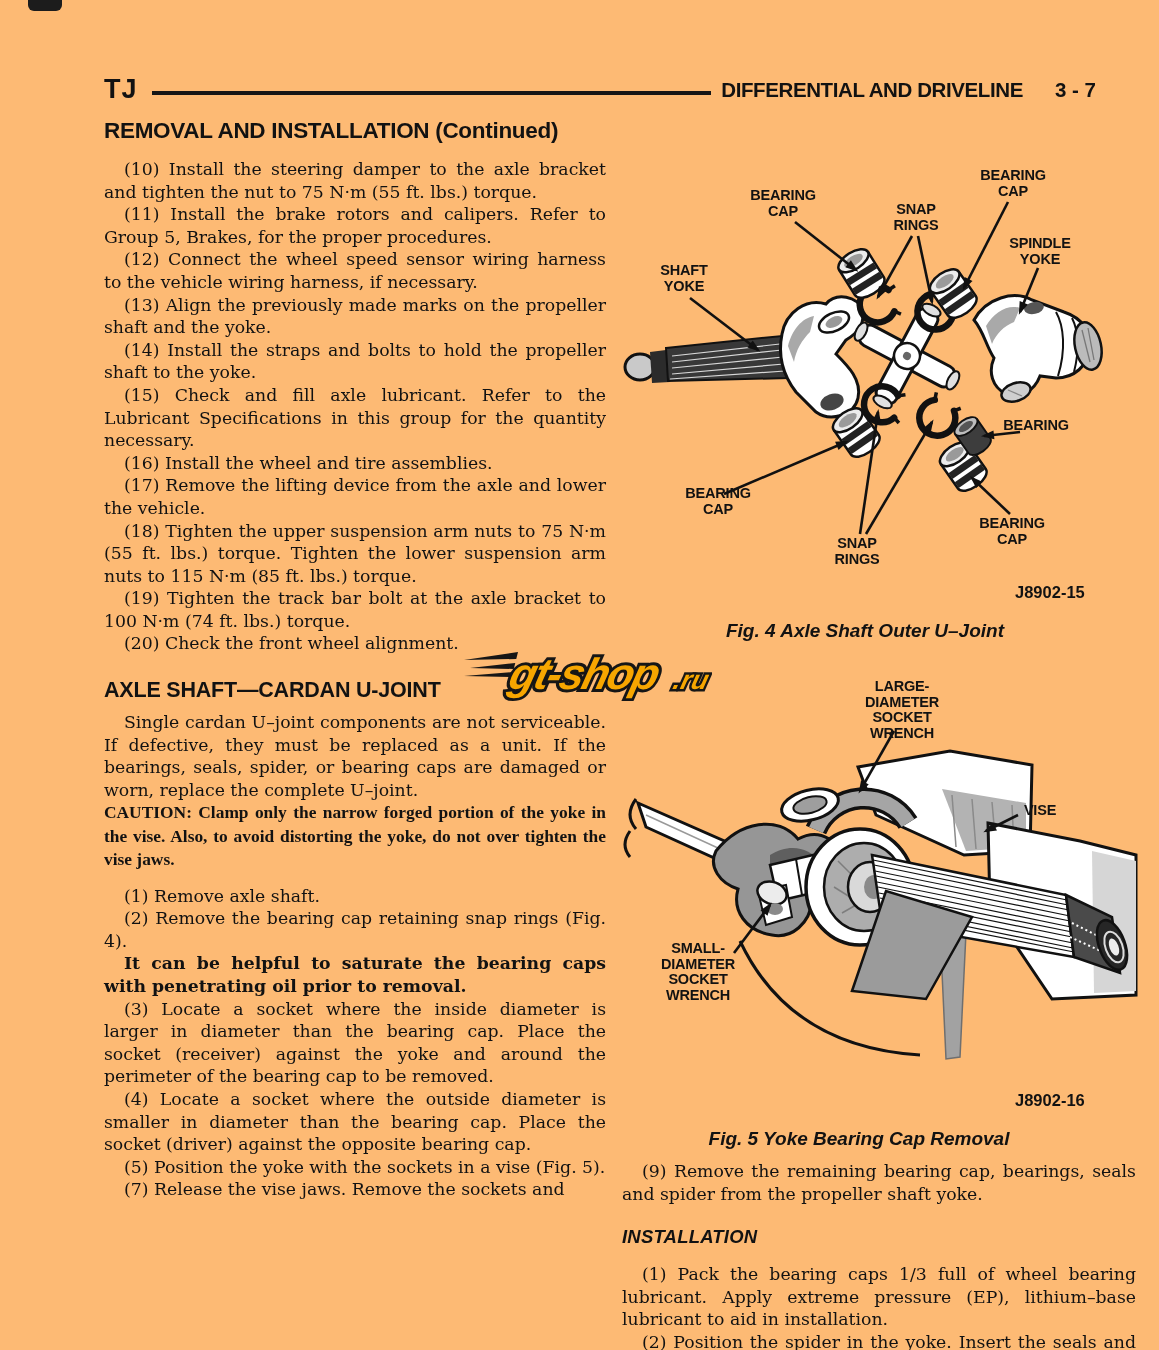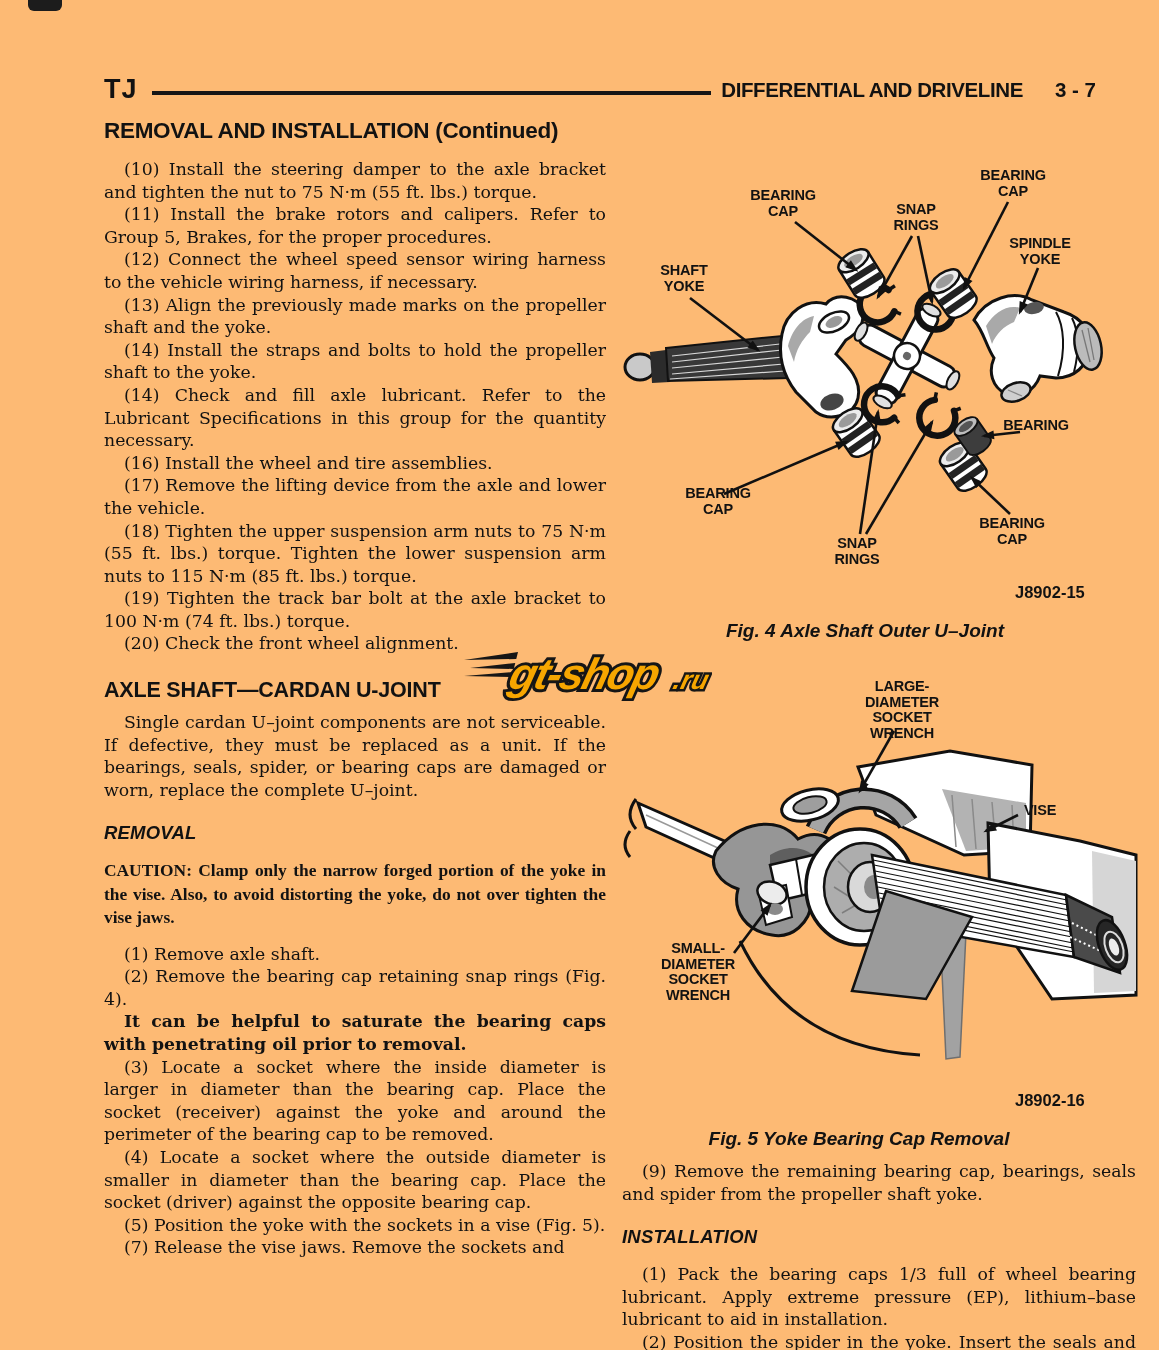--- a/index.html
+++ b/index.html
@@ -67,37 +67,36 @@
       <p class="para step">(10) Install the steering damper to the axle bracket and tighten the nut to 75 N·m (55 ft. lbs.) torque.</p>
 
       <p class="para step">(11) Install the brake rotors and calipers. Refer to Group 5, Brakes, for the proper procedures.</p>
 
       <p class="para step">(12) Connect the wheel speed sensor wiring harness to the vehicle wiring harness, if necessary.</p>
 
       <p class="para step">(13) Align the previously made marks on the propeller shaft and the yoke.</p>
 
       <p class="para step">(14) Install the straps and bolts to hold the propeller shaft to the yoke.</p>
 
-      <p class="para step">(14) Check and fill axle lubricant. Refer to the Lubricant Specifications in this group for the quantity necessary.</p>
+      <p class="para step">(15) Check and fill axle lubricant. Refer to the Lubricant Specifications in this group for the quantity necessary.</p>
 
       <p class="para step">(16) Install the wheel and tire assemblies.</p>
 
       <p class="para step">(17) Remove the lifting device from the axle and lower the vehicle.</p>
 
       <p class="para step">(18) Tighten the upper suspension arm nuts to 75 N·m (55 ft. lbs.) torque. Tighten the lower suspension arm nuts to 115 N·m (85 ft. lbs.) torque.</p>
 
       <p class="para step">(19) Tighten the track bar bolt at the axle bracket to 100 N·m (74 ft. lbs.) torque.</p>
 
       <p class="para step">(20) Check the front wheel alignment.</p>
 
       <p class="para section-heading">AXLE SHAFT—CARDAN U-JOINT</p>
 
       <p class="para body">Single cardan U–joint components are not serviceable. If defective, they must be replaced as a unit. If the bearings, seals, spider, or bearing caps are damaged or worn, replace the complete U–joint.</p>
 
-      <p class="para sub-heading">REMOVAL</p>
 
       <p class="para caution">CAUTION: Clamp only the narrow forged portion of the yoke in the vise. Also, to avoid distorting the yoke, do not over tighten the vise jaws.</p>
 
       <p class="para step">(1) Remove axle shaft.</p>
 
       <p class="para step">(2) Remove the bearing cap retaining snap rings (Fig. 4).</p>
 
       <p class="para bold-note">It can be helpful to saturate the bearing caps with penetrating oil prior to removal.</p>
 
       <p class="para step">(3) Locate a socket where the inside diameter is larger in diameter than the bearing cap. Place the socket (receiver) against the yoke and around the perimeter of the bearing cap to be removed.</p>

